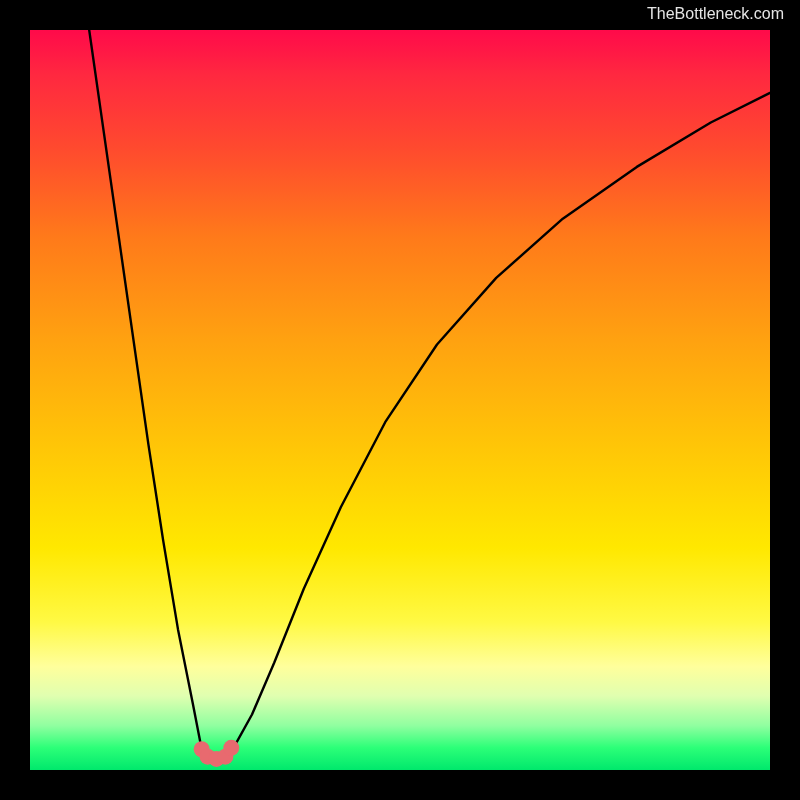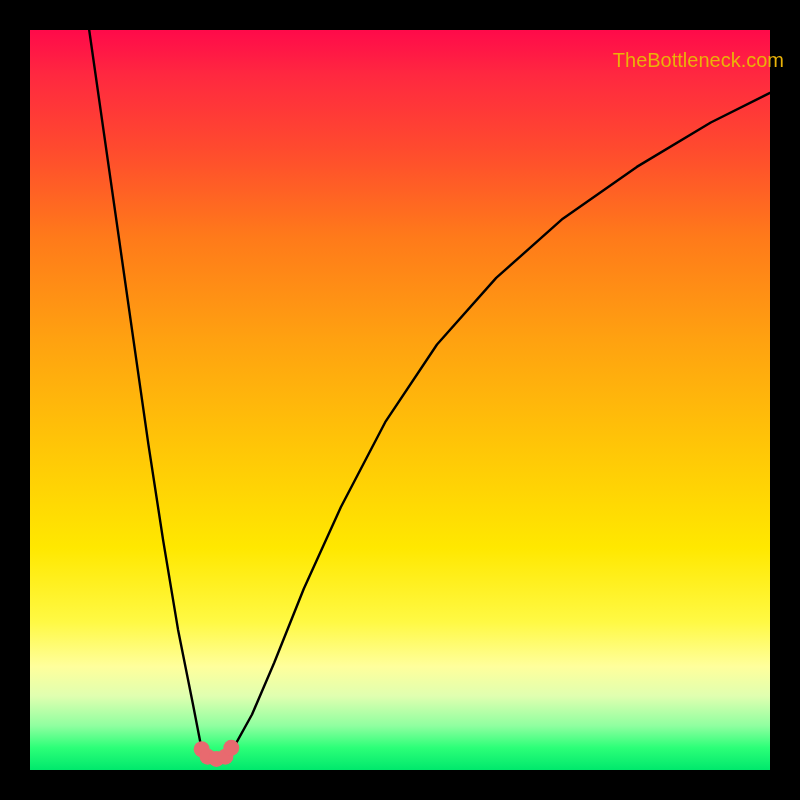--- a/index.html
+++ b/index.html
@@ -55,26 +55,25 @@
     left: 0;
     top: 0;
     width: 100%;
     height: 100%;
     overflow: visible;
   }
   .watermark {
     position: absolute;
     top: 5px;
     right: 16px;
-    color: #eab308;
-    font-size: 20px;
+    color: #e5e5e5;
+    font-size: 16px;
     letter-spacing: 0px;
     font-weight: 400;
     user-select: none;
-    margin-top: 44px;
   }
 </style>
 </head>
 <body>
 
 <div class="frame">
 
   <div class="plot-area">
     <div class="gradient-bg"></div>
     <svg class="curve-svg" viewBox="0 0 740 740" preserveAspectRatio="none">

